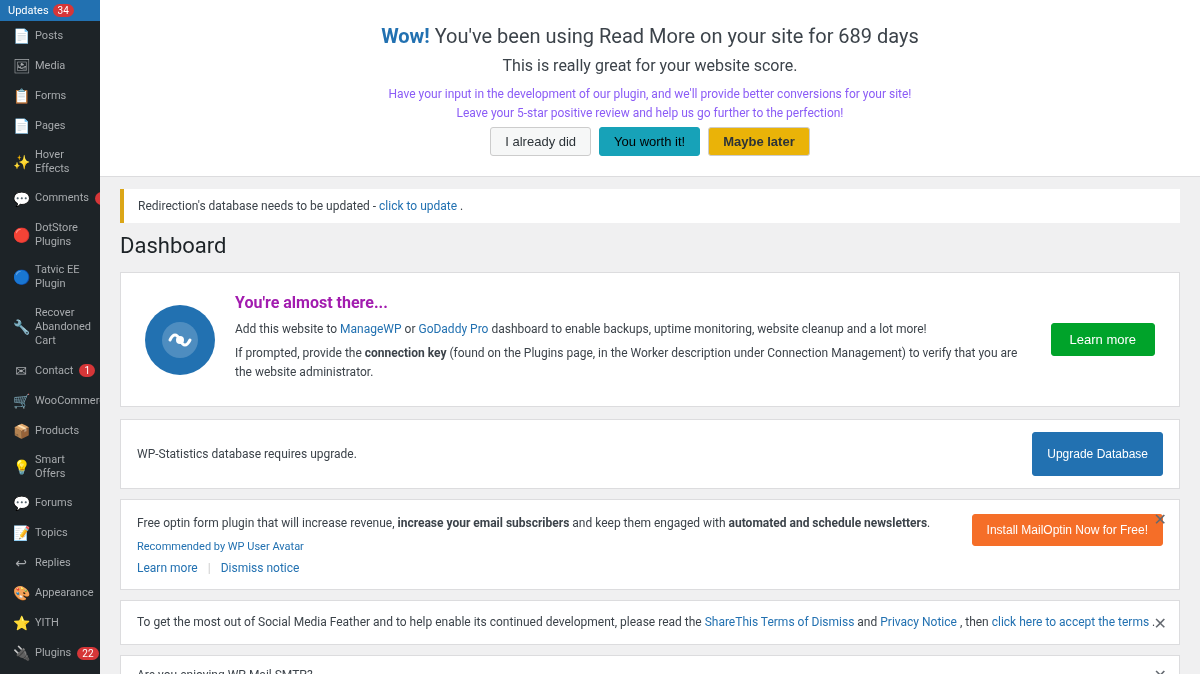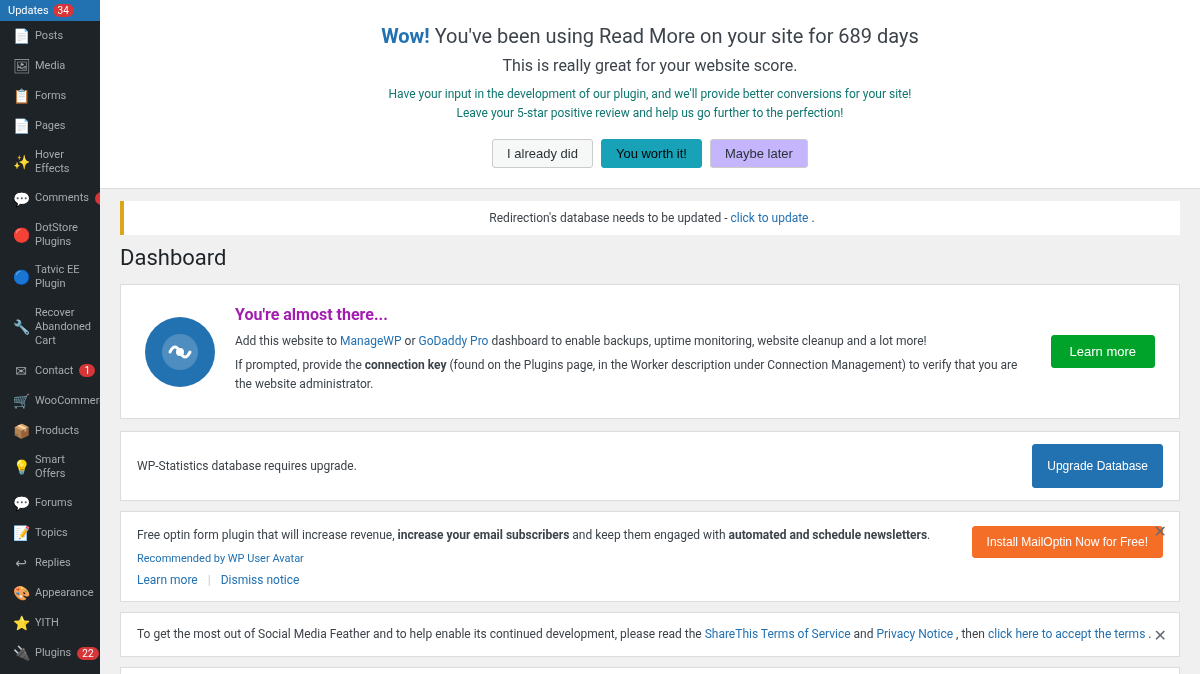--- a/index.html
+++ b/index.html
@@ -61,43 +61,43 @@
     
     .wow-banner {
       background: #fff;
       text-align: center;
       padding: 24px 40px 20px;
       border-bottom: 1px solid #dcdcde;
     }
     .wow-title { font-size: 20px; color: #3c434a; margin-bottom: 8px; }
     .wow-title .wow { color: #2271b1; font-weight: 700; }
     .wow-subtitle { font-size: 16px; color: #3c434a; margin-bottom: 10px; }
-    .wow-desc { font-size: 12px; color: #0f766e; margin-bottom: 16px; line-height: 1.6; }
+    .wow-desc { font-size: 12px; color: #8b5cf6; margin-bottom: 4px; line-height: 1.6; }
     .wow-buttons { display: flex; justify-content: center; gap: 8px; }
     .btn { padding: 6px 14px; border: 1px solid #ccc; border-radius: 3px; cursor: pointer; font-size: 13px; }
     .btn-gray { background: #f6f7f7; color: #2c3338; }
     .btn-teal { background: #17a2b8; color: #000000; border-color: #17a2b8; }
-    .btn-gray2 { background: #c4b5fd; color: #2c3338; }
+    .btn-gray2 { background: #eab308; color: #2c3338; font-weight: bold; }
 
     
     .page-content { padding: 12px 20px; }
 
     
     .notice {
       background: #fff;
       border-left: 4px solid #72aee6;
       padding: 10px 14px;
       margin-bottom: 10px;
       font-size: 12px;
       display: flex;
       align-items: center;
       justify-content: space-between;
       position: relative;
     }
-    .notice.notice-warning { border-left-color: #dba617; justify-content: center; }
+    .notice.notice-warning { border-left-color: #dba617; }
     .notice a { color: #2271b1; text-decoration: none; }
 
     
     .dashboard-title { font-size: 22px; font-weight: 400; color: #1d2327; margin: 10px 0 14px; }
 
     
     .managewp-card {
       background: #fff;
       border: 1px solid #dcdcde;
       padding: 20px 24px;
@@ -344,21 +344,21 @@
       <div class="mailoptin-footer">
         <a href="#">Learn more</a>
         <span class="separator">|</span>
         <a href="#">Dismiss notice</a>
       </div>
     </div>
 
     <div class="social-feather-notice">
       <span class="close-x">✕</span>
       <span>To get the most out of Social Media Feather and to help enable its continued development, please read the </span>
-      <a href="#">ShareThis Terms of Service</a>
+      <a href="#">ShareThis Terms of Dismiss</a>
       <span> and </span>
       <a href="#">Privacy Notice</a>
       <span>, then </span>
       <a href="#">click here to accept the terms</a>
       <span>.</span>
     </div>
 
     <div class="wpmail-notice">
       <span class="close-x">✕</span>
       <p>Are you enjoying WP Mail SMTP?</p>

